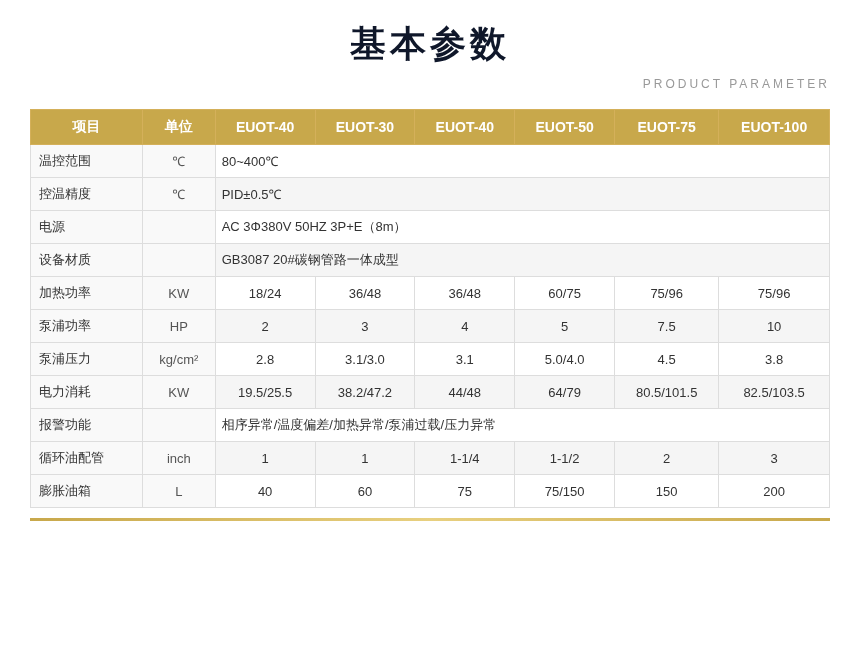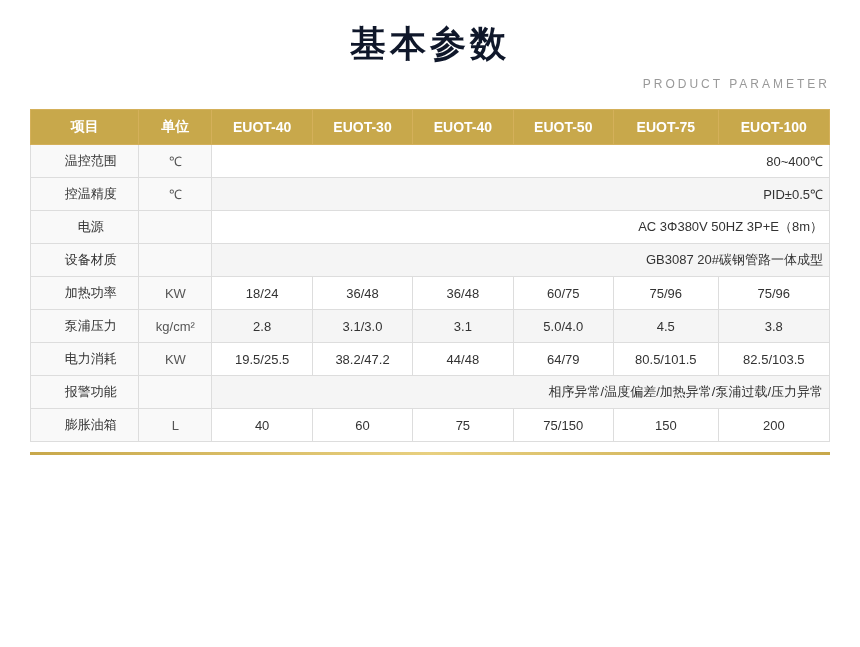--- a/index.html
+++ b/index.html
@@ -48,31 +48,31 @@
       background: #f5f5f5;
     }
     tbody td {
       padding: 7px 6px;
       text-align: center;
       border: 1px solid #ddd;
       color: #333;
       font-size: 13px;
     }
     tbody td:first-child {
-      text-align: center;
-      padding-left: 18px;
+      text-align: left;
+      padding-left: 8px;
       font-weight: 500;
       background: #f9f9f9;
     }
     tbody td:nth-child(2) {
       color: #555;
       background: #f9f9f9;
     }
     .span-all {
-      text-align: right;
+      text-align: left;
     }
     .bottom-line {
       height: 3px;
       background: linear-gradient(to right, #c8a84b, #e8d080, #c8a84b);
       margin-top: 10px;
     }
   </style>
 </head>
 <body>
 
@@ -119,20 +119,30 @@
         <td>加热功率</td>
         <td>KW</td>
         <td>18/24</td>
         <td>36/48</td>
         <td>36/48</td>
         <td>60/75</td>
         <td>75/96</td>
         <td>75/96</td>
       </tr>
       <tr>
+        <td>泵浦功率</td>
+        <td>HP</td>
+        <td>2</td>
+        <td>3</td>
+        <td>4</td>
+        <td>5</td>
+        <td>7.5</td>
+        <td>10</td>
+      </tr>
+      <tr>
         <td>泵浦压力</td>
         <td>kg/cm²</td>
         <td>2.8</td>
         <td>3.1/3.0</td>
         <td>3.1</td>
         <td>5.0/4.0</td>
         <td>4.5</td>
         <td>3.8</td>
       </tr>
       <tr>
@@ -144,20 +154,30 @@
         <td>64/79</td>
         <td>80.5/101.5</td>
         <td>82.5/103.5</td>
       </tr>
       <tr>
         <td>报警功能</td>
         <td></td>
         <td colspan="6" class="span-all">相序异常/温度偏差/加热异常/泵浦过载/压力异常</td>
       </tr>
       <tr>
+        <td>循环油配管</td>
+        <td>inch</td>
+        <td>1</td>
+        <td>1</td>
+        <td>1-1/4</td>
+        <td>1-1/2</td>
+        <td>2</td>
+        <td>3</td>
+      </tr>
+      <tr>
         <td>膨胀油箱</td>
         <td>L</td>
         <td>40</td>
         <td>60</td>
         <td>75</td>
         <td>75/150</td>
         <td>150</td>
         <td>200</td>
       </tr>
     </tbody>

